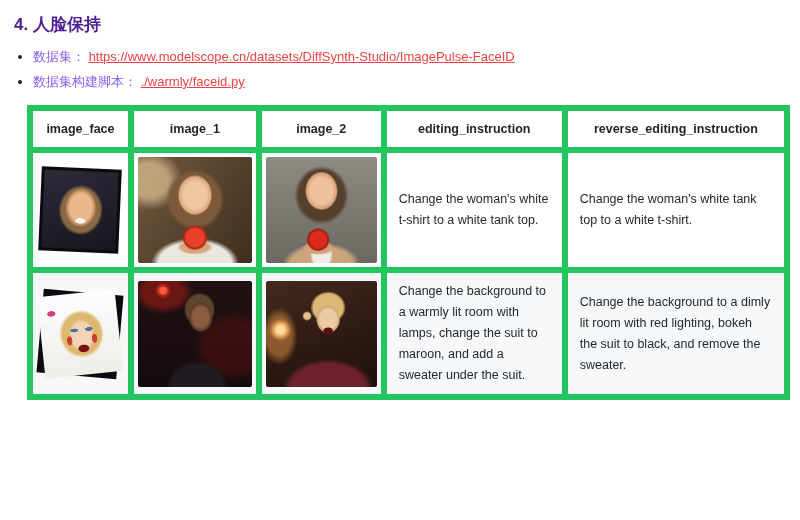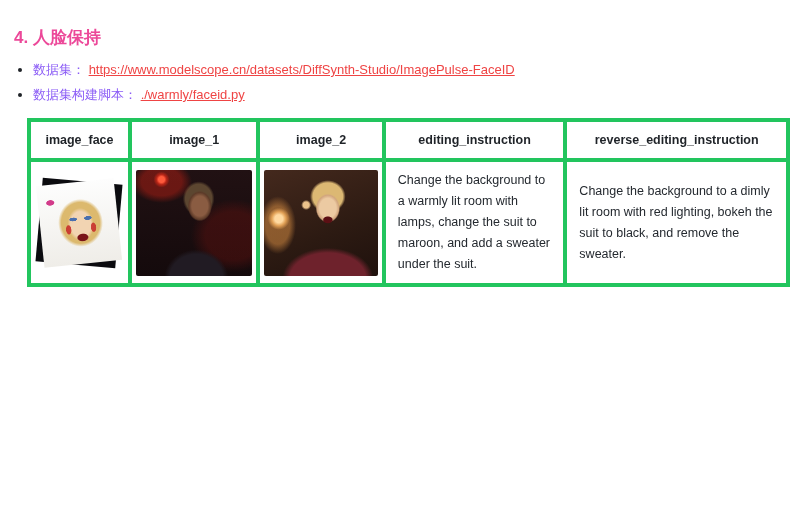--- a/index.html
+++ b/index.html
@@ -4,32 +4,32 @@
 <style>
   * { box-sizing: border-box; }
   html, body { margin: 0; padding: 0; }
   body {
     width: 800px; height: 520px; overflow: hidden;
     background: #ffffff; color: #1f2328;
     font-family: "Liberation Sans", sans-serif;
   }
   .wrap { padding: 6px 10px 0 14px; }
 
-  h2.heading { font-size: 17px; font-weight: 700; margin: 20px 0 12px 0; color: #ec4899; }
+  h2.heading { font-size: 17px; font-weight: 700; margin: 7px 0 12px 0; color: #4c1d95; }
 
   ul.bullets { margin: 0 0 14px 0; padding-left: 19px; font-size: 13px; }
   ul.bullets li { margin: 7px 0; }
   ul.bullets a { color: #ef4444; text-decoration: underline; cursor: pointer; }
   ul.bullets .blabel { color: #8b5cf6; }
 
   table.ds {
     border-collapse: collapse; table-layout: fixed;
     margin-left: 13px; font-size: 12.5px;
   }
-  .ds th, .ds td { border: 4px solid #22c55e; }
+  .ds th, .ds td { border: 6px solid #22c55e; }
   .ds th {
     font-weight: 700; text-align: center; padding: 11px 4px;
     color: #1f2328; background: #ffffff;
   }
   .ds tbody tr:nth-child(even) td { background: #f6f8fa; }
   .ds td.txt {
     padding: 8px 12px; vertical-align: middle; text-align: left;
     line-height: 1.68; color: #24292f;
   }
   .ds td.imgcell { padding: 4px; vertical-align: middle; text-align: center; }
@@ -177,20 +177,36 @@
     <thead>
       <tr>
         <th>image_face</th>
         <th>image_1</th>
         <th>image_2</th>
         <th>editing_instruction</th>
         <th>reverse_editing_instruction</th>
       </tr>
     </thead>
     <tbody>
+      <tr>
+        <td class="imgcell">
+          <div class="facebox r1" title="cropped tilted photo of a smiling woman's face">
+            <div class="face-back"></div>
+            <div class="face-img"></div>
+          </div>
+        </td>
+        <td class="imgcell">
+          <div class="pic r1i1" title="woman in a white t-shirt holding a red apple in a warm indoor room"></div>
+        </td>
+        <td class="imgcell">
+          <div class="pic r1i2" title="woman in a white tank top holding a red apple against a gray backdrop"></div>
+        </td>
+        <td class="txt">Change the woman's white t-shirt to a white tank top.</td>
+        <td class="txt">Change the woman's white tank top to a white t-shirt.</td>
+      </tr>
 
 
       <tr>
         <td class="imgcell">
           <div class="facebox r3" title="cropped tilted photo of a screaming face with blonde hair and clown makeup">
             <div class="face-back"></div>
             <div class="face-img"></div>
           </div>
         </td>
         <td class="imgcell">

